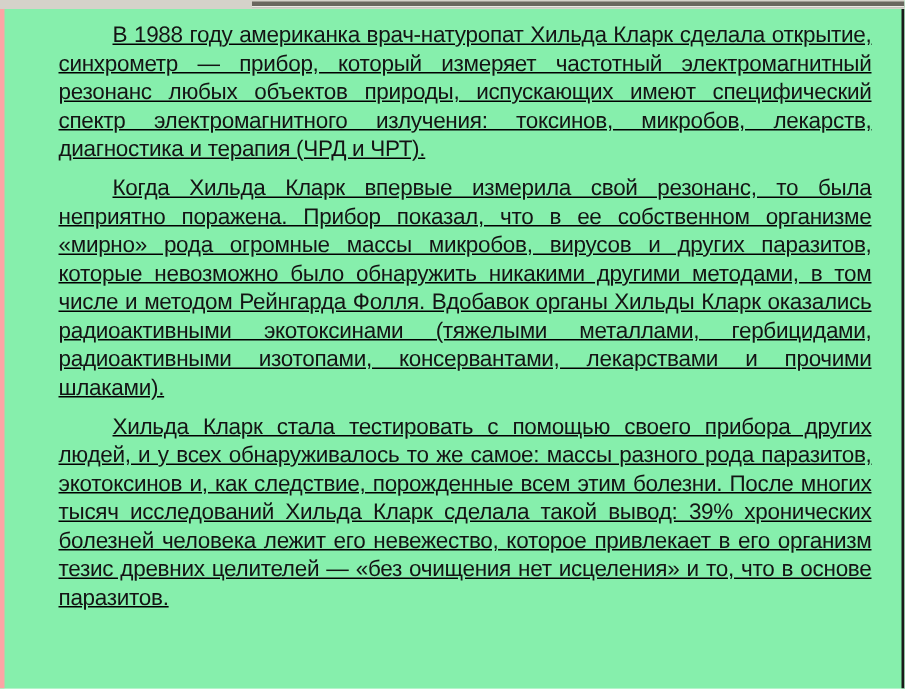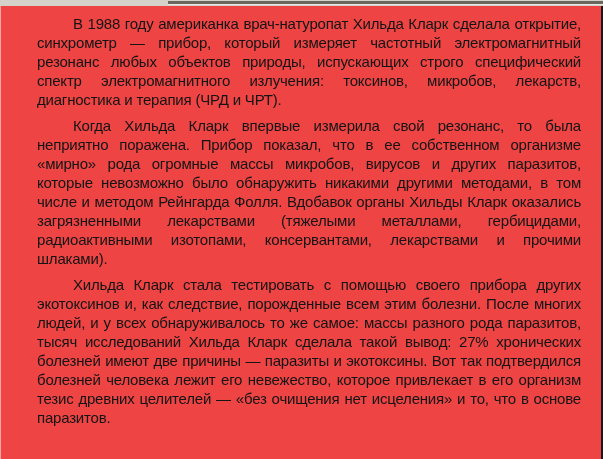--- a/index.html
+++ b/index.html
@@ -29,24 +29,25 @@
     height: 3px;
     background: #6a675f;
     border-bottom: 1px solid #eceae5;
   }
   .page {
     position: absolute;
     top: 6px;
     left: 0;
     right: 0;
     bottom: 0;
-    background: #ef4444;
-    border-left: 1px solid #fca5a5;
+    background: #86efac;
+    border-left: 3px solid #fca5a5;
     border-right: 2px solid #1a1a1a;
     box-sizing: border-box;
+    text-decoration: underline;
   }
   .content {
     padding: 8px 20px 0 36px;
     color: #141414;
     font-size: 15px;
     line-height: 19px;
     letter-spacing: -0.2px;
   }
   .para {
     margin: 0 0 7px 0;
@@ -69,41 +70,40 @@
 <div class="chrome-strip">
   <div class="toolbar-edge"></div>
 </div>
 
 <div class="page">
   <div class="content">
 
     <div class="para">
       <div class="tl first">В 1988 году американка врач-натуропат Хильда Кларк сделала открытие,</div>
       <div class="tl">синхрометр — прибор, который измеряет частотный электромагнитный</div>
-      <div class="tl">резонанс любых объектов природы, испускающих строго специфический</div>
+      <div class="tl">резонанс любых объектов природы, испускающих имеют специфический</div>
       <div class="tl">спектр электромагнитного излучения: токсинов, микробов, лекарств,</div>
       <div class="tl last">диагностика и терапия (ЧРД и ЧРТ).</div>
     </div>
 
     <div class="para">
       <div class="tl first">Когда Хильда Кларк впервые измерила свой резонанс, то была</div>
       <div class="tl">неприятно поражена. Прибор показал, что в ее собственном организме</div>
       <div class="tl">«мирно» рода огромные массы микробов, вирусов и других паразитов,</div>
       <div class="tl">которые невозможно было обнаружить никакими другими методами, в том</div>
       <div class="tl">числе и методом Рейнгарда Фолля. Вдобавок органы Хильды Кларк оказались</div>
-      <div class="tl">загрязненными лекарствами (тяжелыми металлами, гербицидами,</div>
+      <div class="tl">радиоактивными экотоксинами (тяжелыми металлами, гербицидами,</div>
       <div class="tl">радиоактивными изотопами, консервантами, лекарствами и прочими</div>
       <div class="tl last">шлаками).</div>
     </div>
 
     <div class="para">
       <div class="tl first">Хильда Кларк стала тестировать с помощью своего прибора других</div>
+      <div class="tl">людей, и у всех обнаруживалось то же самое: массы разного рода паразитов,</div>
       <div class="tl">экотоксинов и, как следствие, порожденные всем этим болезни. После многих</div>
-      <div class="tl">людей, и у всех обнаруживалось то же самое: массы разного рода паразитов,</div>
-      <div class="tl">тысяч исследований Хильда Кларк сделала такой вывод: 27% хронических</div>
-      <div class="tl">болезней имеют две причины — паразиты и экотоксины. Вот так подтвердился</div>
+      <div class="tl">тысяч исследований Хильда Кларк сделала такой вывод: 39% хронических</div>
       <div class="tl">болезней человека лежит его невежество, которое привлекает в его организм</div>
       <div class="tl">тезис древних целителей — «без очищения нет исцеления» и то, что в основе</div>
       <div class="tl last">паразитов.</div>
     </div>
 
   </div>
 </div>
 
 </body></html>

